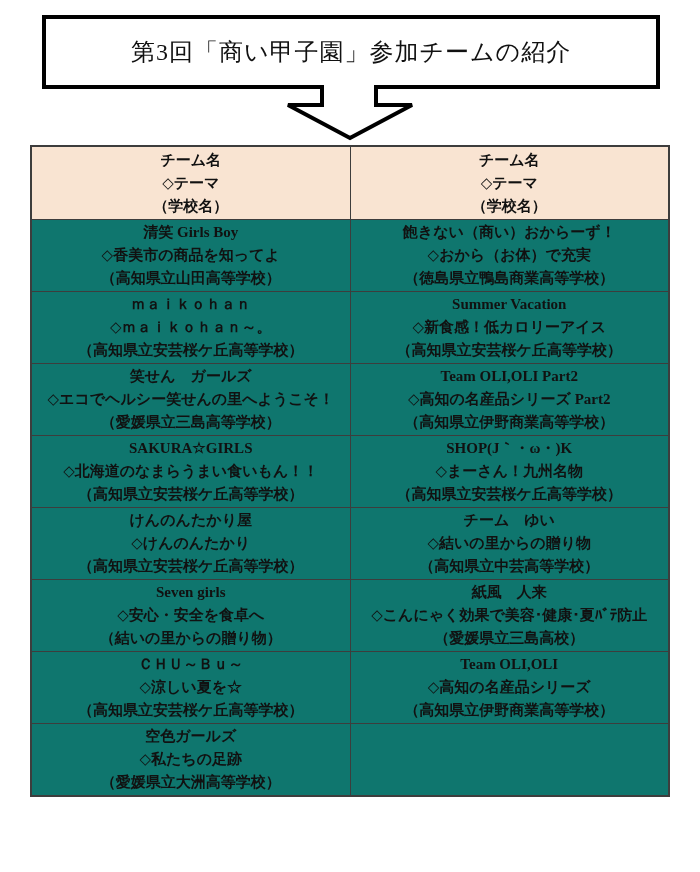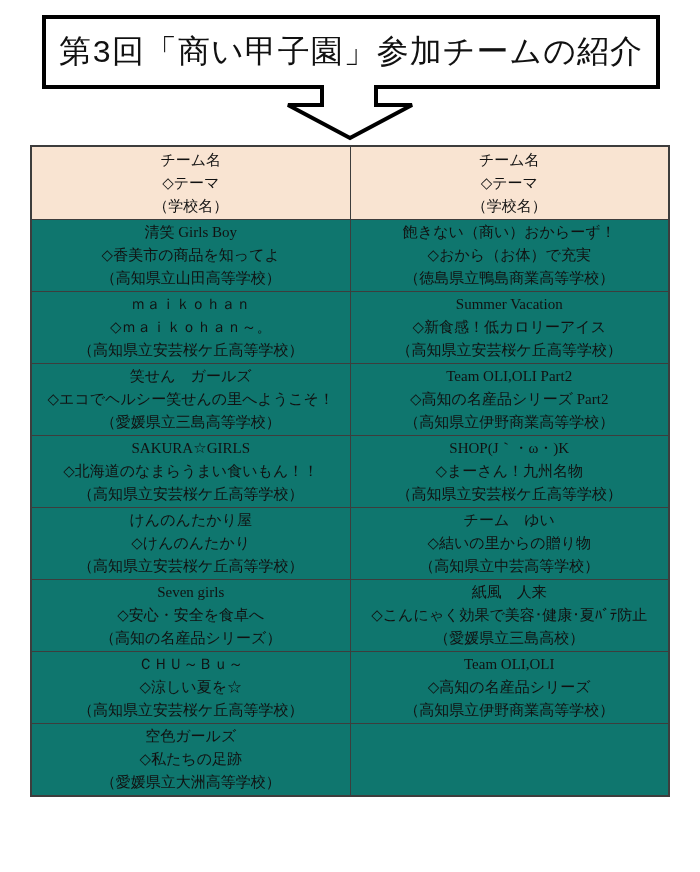--- a/index.html
+++ b/index.html
@@ -10,33 +10,33 @@
   html,body{margin:0;padding:0;background:#fff;}
   .page{
     position:relative;width:700px;height:872px;background:#fff;overflow:hidden;
     font-family:"Liberation Serif","DejaVu Serif",serif;color:var(--ink);
   }
   .title-box{
     position:absolute;left:42px;top:15px;width:610px;height:66px;
     border:4px solid #000;background:#fff;
     display:flex;align-items:center;justify-content:center;
   }
-  .title-text{font-size:32px;letter-spacing:1px;white-space:nowrap;font-family:Liberation Mono, monospace;}
+  .title-text{font-size:24px;letter-spacing:1px;white-space:nowrap;}
   .arrow-wrap{position:absolute;left:280px;top:85px;width:140px;height:60px;}
   table.team-table{
     position:absolute;left:30px;top:145px;width:640px;
     border-collapse:collapse;table-layout:fixed;
   }
   table.team-table, table.team-table th, table.team-table td{
     border:1px solid var(--border);
   }
   table.team-table{border-width:2px;}
   th,td{
     width:50%;padding:1px 2px;text-align:center;vertical-align:middle;
-    font-size:15px;font-weight:normal;
+    font-size:15px;font-weight:bold;
   }
   thead th{background:var(--header-bg);height:70px;}
   tbody td{height:68px;background:#0f766e;}
   .cell-line{line-height:23px;min-height:23px;white-space:nowrap;overflow:hidden;}
 </style>
 </head>
 <body>
 
 <div class="page">
 
@@ -123,21 +123,21 @@
           <td>
             <div class="cell-line">チーム　ゆい</div>
             <div class="cell-line">◇結いの里からの贈り物</div>
             <div class="cell-line">（高知県立中芸高等学校）</div>
           </td>
         </tr>
         <tr>
           <td>
             <div class="cell-line">Seven girls</div>
             <div class="cell-line">◇安心・安全を食卓へ</div>
-            <div class="cell-line">（高知の名産品シリーズ）</div>
+            <div class="cell-line">（結いの里からの贈り物）</div>
           </td>
           <td>
             <div class="cell-line">紙風　人来</div>
             <div class="cell-line">◇こんにゃく効果で美容･健康･夏ﾊﾞﾃ防止</div>
             <div class="cell-line">（愛媛県立三島高校）</div>
           </td>
         </tr>
         <tr>
           <td>
             <div class="cell-line">ＣＨＵ～Ｂｕ～</div>

